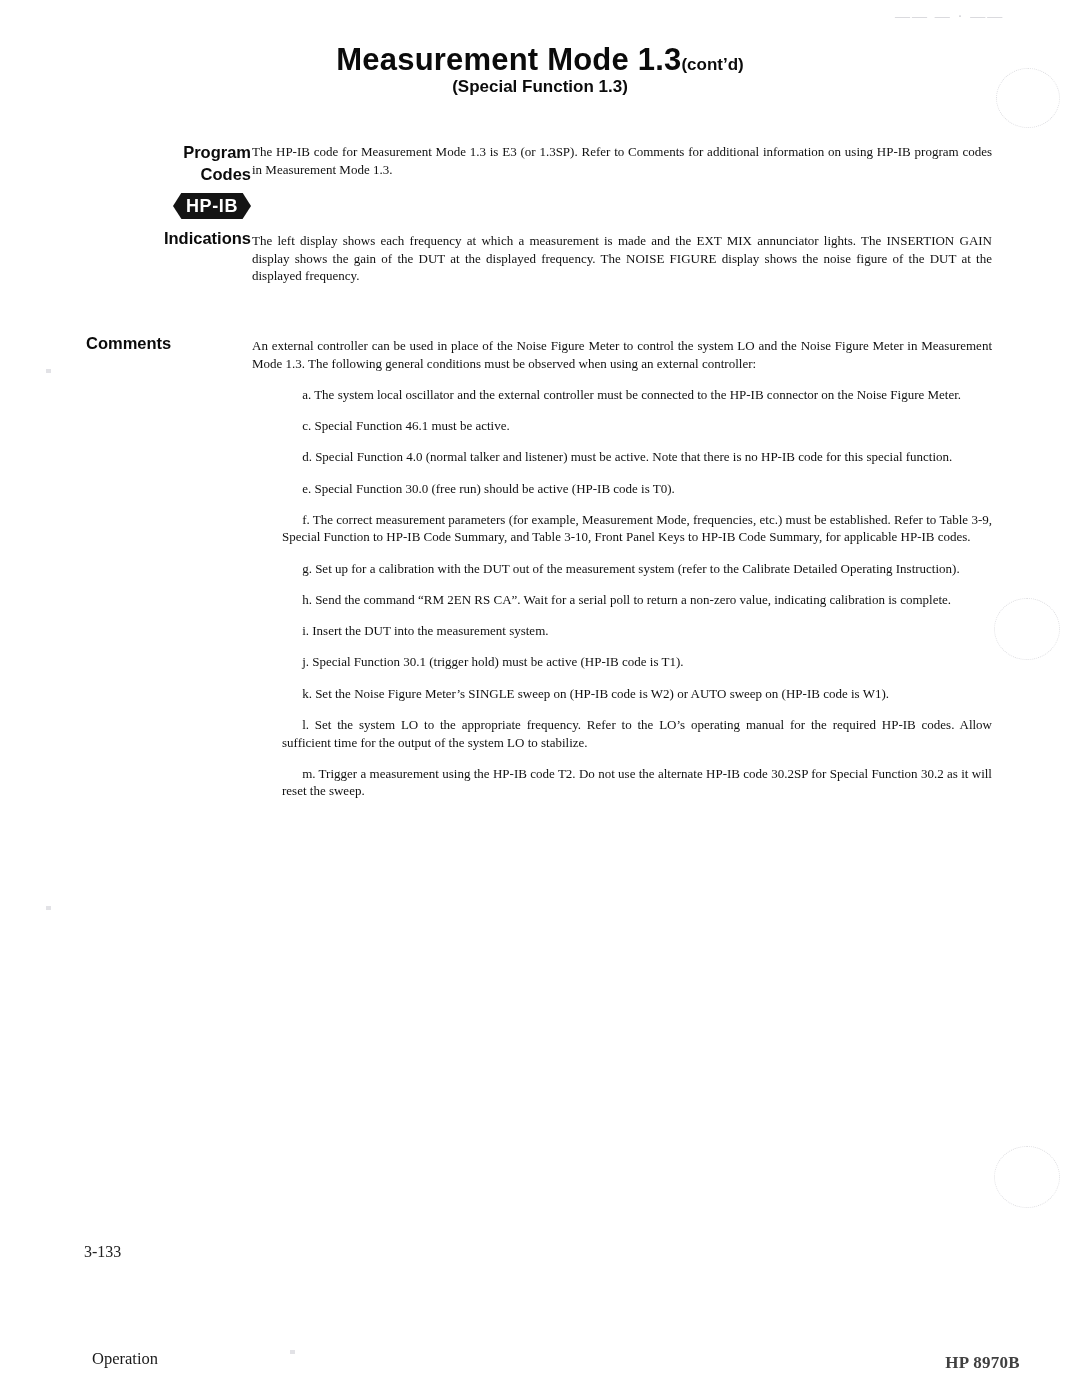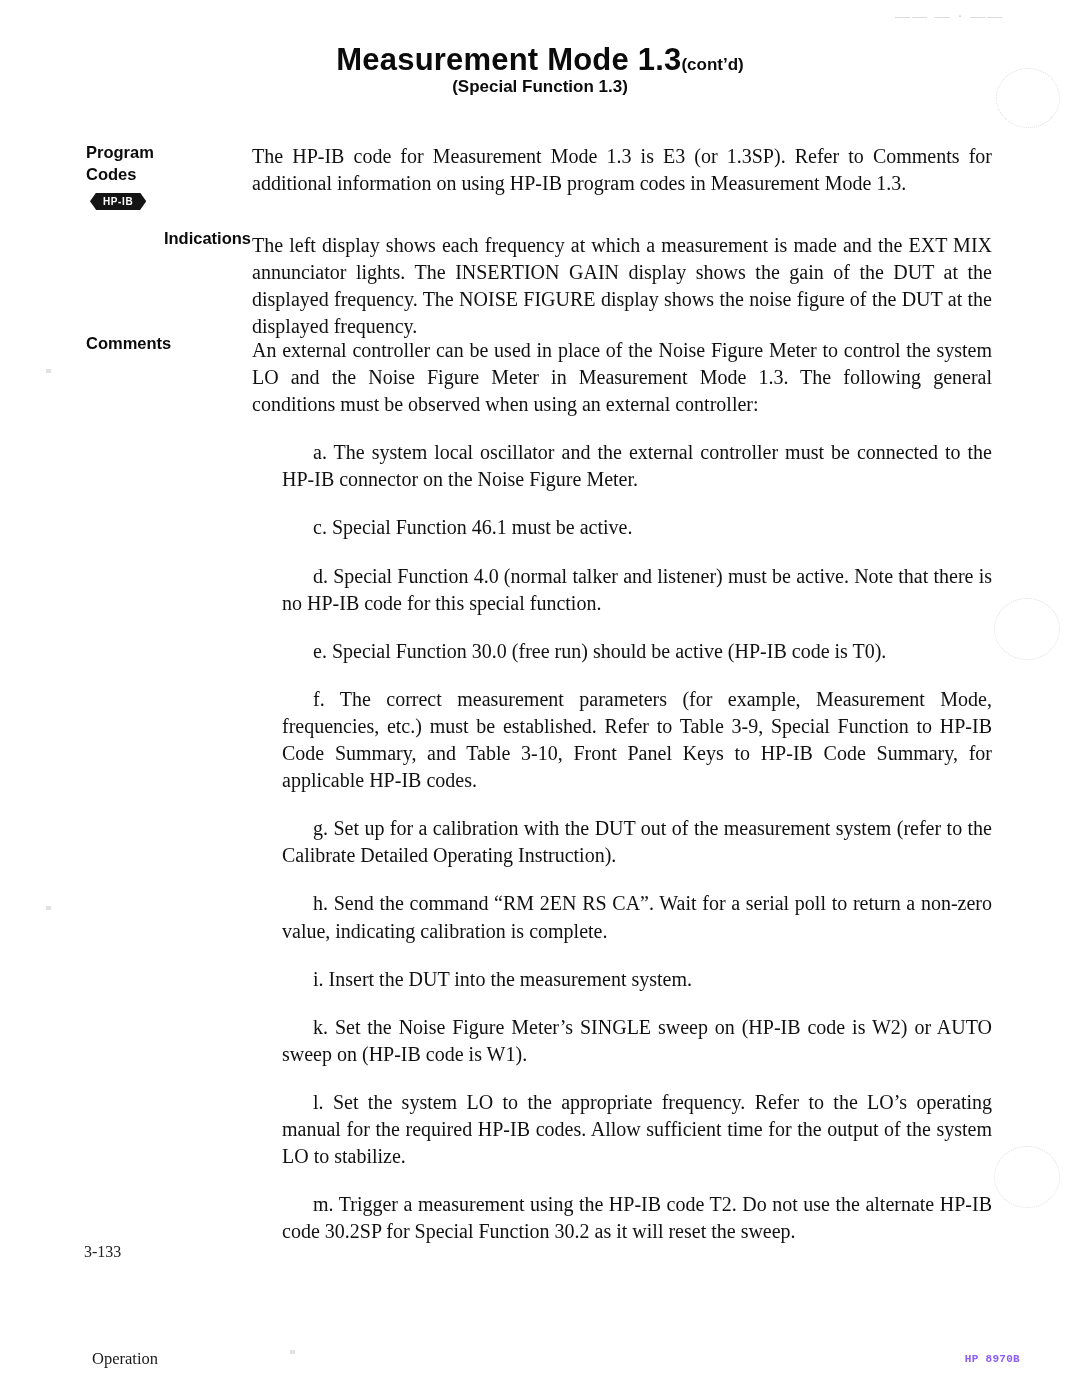--- a/index.html
+++ b/index.html
@@ -75,49 +75,49 @@
   .label-col {
     position: absolute;
     font-family: "Liberation Sans", "DejaVu Sans", sans-serif;
     font-weight: bold;
     font-size: 16.5px;
     color: #0b0b0b;
     line-height: 1.35;
     width: 165px;
     text-align: left;
   }
-  .label-program { left: 86px; top: 141px; }
+  .label-program { left: 86px; top: 141px; text-align: right; }
   .label-indications { left: 86px; top: 227px; text-align: right; }
   .label-comments { left: 86px; top: 332px; }
 
   
   .hpib-badge {
     display: inline-block;
     position: relative;
     margin-top: 7px;
     margin-left: 4px;
     background: #141414;
     color: #ffffff;
     font-family: "Liberation Sans", "DejaVu Sans", sans-serif;
     font-weight: bold;
-    font-size: 10px;
+    font-size: 18px;
     letter-spacing: .6px;
     padding: 3px 13px 3px 13px;
     line-height: 1.15;
     -webkit-clip-path: polygon(0% 50%, 11% 0%, 89% 0%, 100% 50%, 89% 100%, 11% 100%);
     clip-path: polygon(0% 50%, 11% 0%, 89% 0%, 100% 50%, 89% 100%, 11% 100%);
   }
 
   
   .body-col {
     position: absolute;
     left: 252px;
     width: 740px;
     font-family: "Liberation Serif", "DejaVu Serif", serif;
-    font-size: 20px;
+    font-size: 13px;
     line-height: 1.355;
     color: #111111;
     text-align: justify;
     text-justify: inter-word;
   }
   .para {
     margin: 0;
     text-align: justify;
   }
   .para + .para { margin-top: 1.05em; margin-left: 30px; }
@@ -141,25 +141,25 @@
     left: 92px;
     top: 1349px;
     font-family: "Liberation Serif", "DejaVu Serif", serif;
     font-size: 16.5px;
     color: #1a1a1a;
   }
   .footer-right {
     position: absolute;
     right: 60px;
     top: 1353px;
-    font-family: Liberation Mono, monospace;
-    font-weight: bold;
-    font-size: 11px;
+    font-family: Liberation Serif, serif;
+    font-weight: bold;
+    font-size: 17px;
     letter-spacing: .3px;
-    color: #8b5cf6;
+    color: #404040;
   }
 </style>
 </head>
 <body>
 
 <div id="page">
 
   <div class="scan-smudge" style="left:895px; top:8px; font-size:15px;">——  — · ——</div>
 
   <div class="scan-ring" style="left:996px; top:68px; width:62px; height:58px;"></div>
@@ -197,20 +197,21 @@
   <div class="body-col p-comments">
     <p class="para">An external controller can be used in place of the Noise Figure Meter to control the system LO and the Noise Figure Meter in Measurement Mode 1.3. The following general conditions must be observed when using an external controller:</p>
     <p class="para indent">a.  The system local oscillator and the external controller must be connected to the HP-IB connector on the Noise Figure Meter.</p>
     <p class="para indent">c.  Special Function 46.1 must be active.</p>
     <p class="para indent">d.  Special Function 4.0 (normal talker and listener) must be active. Note that there is no HP-IB code for this special function.</p>
     <p class="para indent">e.  Special Function 30.0 (free run) should be active (HP-IB code is T0).</p>
     <p class="para indent">f.  The correct measurement parameters (for example, Measurement Mode, frequencies, etc.) must be established. Refer to Table 3-9, Special Function to HP-IB Code Summary, and Table 3-10, Front Panel Keys to HP-IB Code Summary, for applicable HP-IB codes.</p>
     <p class="para indent">g.  Set up for a calibration with the DUT out of the measurement system (refer to the Calibrate Detailed Operating Instruction).</p>
     <p class="para indent">h.  Send the command “RM 2EN RS CA”. Wait for a serial poll to return a non-zero value, indicating calibration is complete.</p>
     <p class="para indent">i.  Insert the DUT into the measurement system.</p>
+    <p class="para indent">j.  Special Function 30.1 (trigger hold) must be active (HP-IB code is T1).</p>
     <p class="para indent">k.  Set the Noise Figure Meter’s SINGLE sweep on (HP-IB code is W2) or AUTO sweep on (HP-IB code is W1).</p>
     <p class="para indent">l.  Set the system LO to the appropriate frequency. Refer to the LO’s operating manual for the required HP-IB codes. Allow sufficient time for the output of the system LO to stabilize.</p>
     <p class="para indent">m.  Trigger a measurement using the HP-IB code T2. Do not use the alternate HP-IB code 30.2SP for Special Function 30.2 as it will reset the sweep.</p>
   </div>
 
   <div class="page-number">3-133</div>
   <div class="footer-left">Operation</div>
   <div class="footer-right">HP 8970B</div>
 
 </div>

